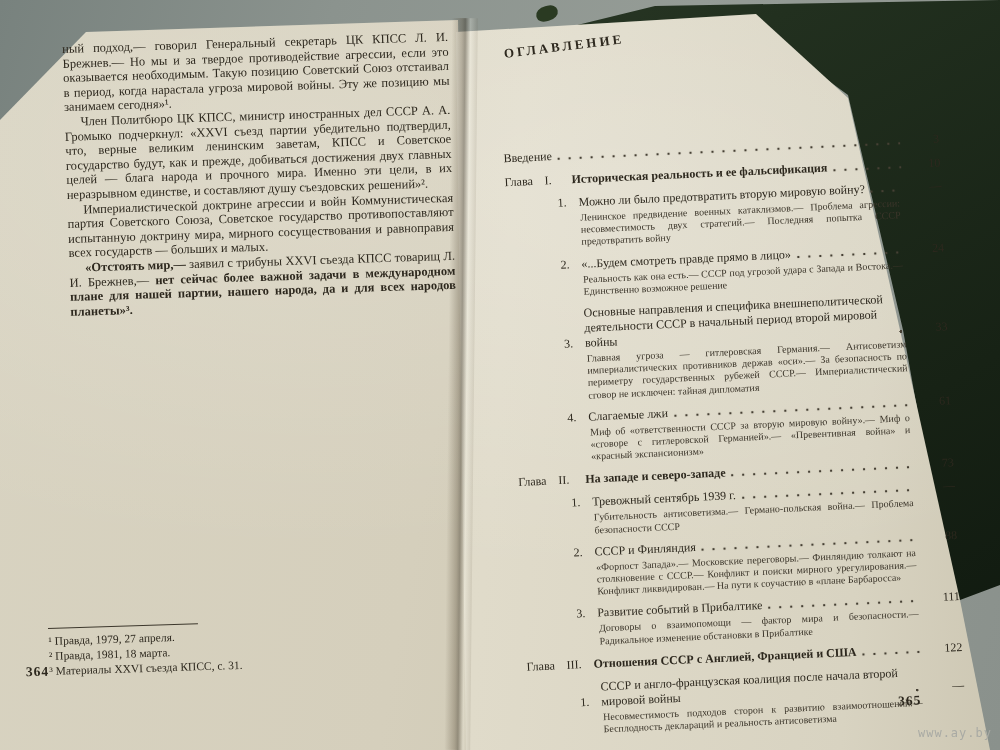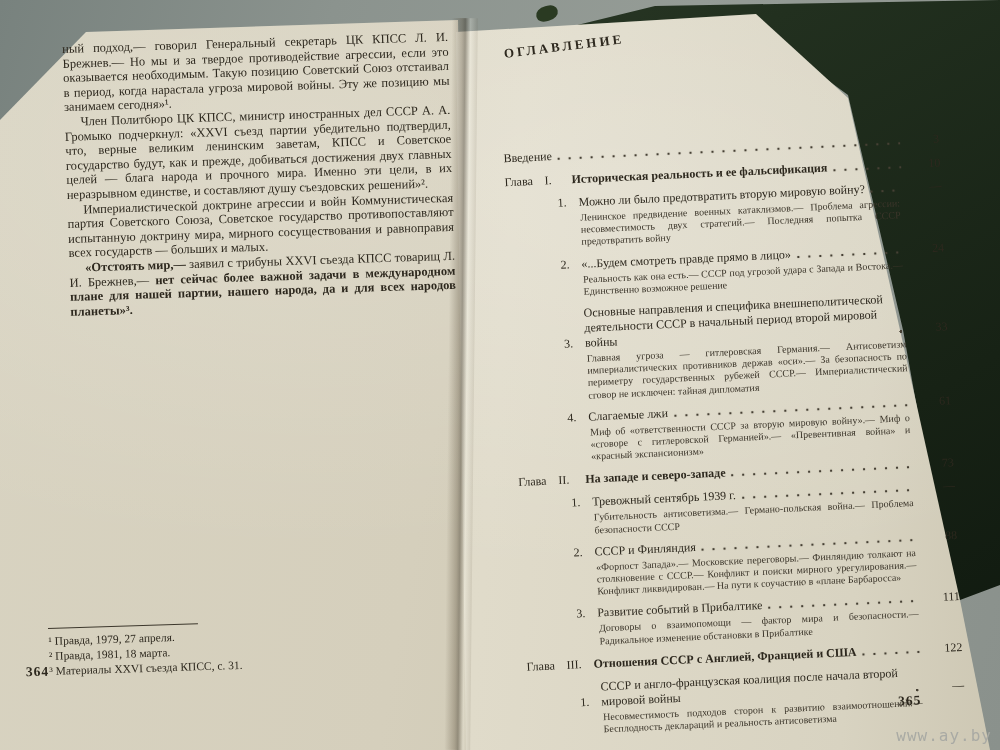--- a/index.html
+++ b/index.html
@@ -82,21 +82,21 @@
     background-size:11px 4px;background-repeat:repeat-x;background-position:left bottom;
   }
   .toc-page{flex:none;width:34px;text-align:right;}
   .toc-sub{
     margin-top:2px;padding-left:90px;padding-right:42px;
     font-size:10px;line-height:12.2px;text-align:justify;color:#3b352a;
   }
   #watermark{
     position:absolute;right:8px;top:726px;
     font-family:"DejaVu Sans Mono","Liberation Mono",monospace;
-    font-size:16px;letter-spacing:1px;color:#a9aaa4;
+    font-size:12px;letter-spacing:1px;color:#a9aaa4;
   }
 </style>
 </head>
 <body>
 
 <div id="photo">
   <div id="cover"></div>
   <div id="cover-peek"></div>
   <div id="left-page"></div>
   <div id="right-page"></div>

